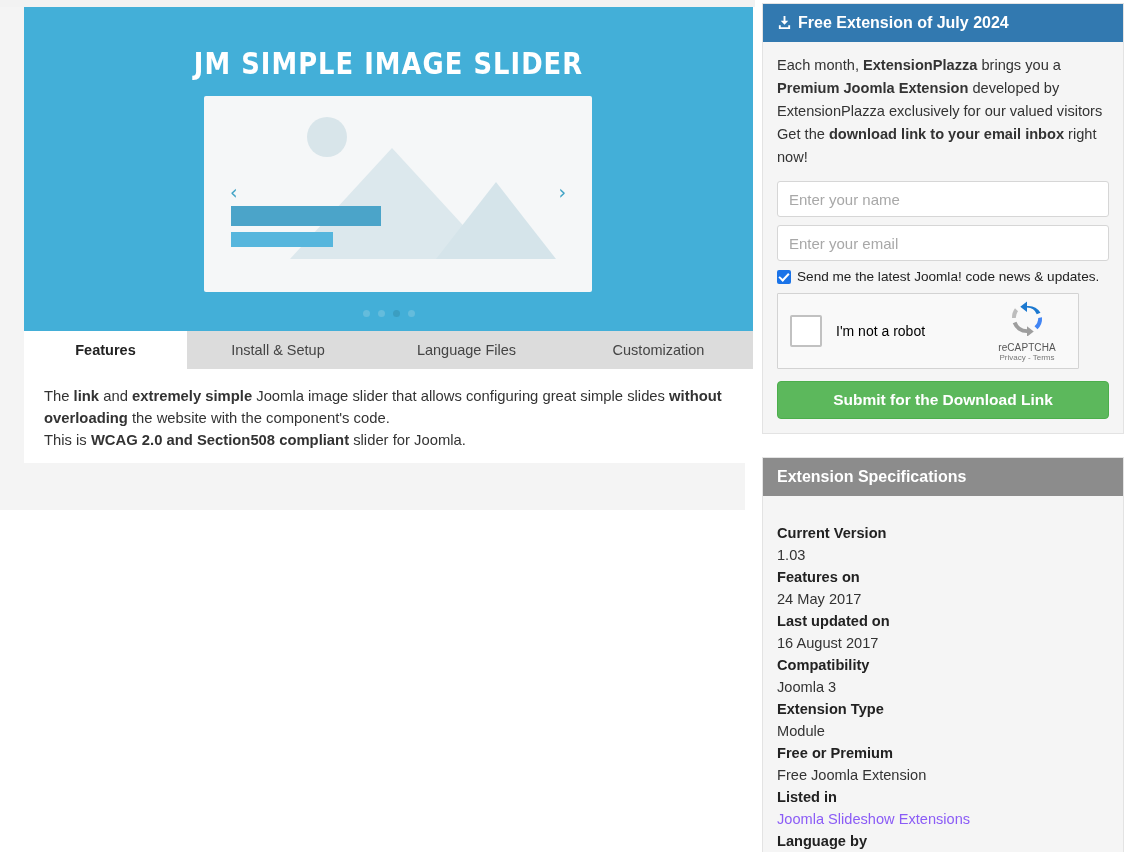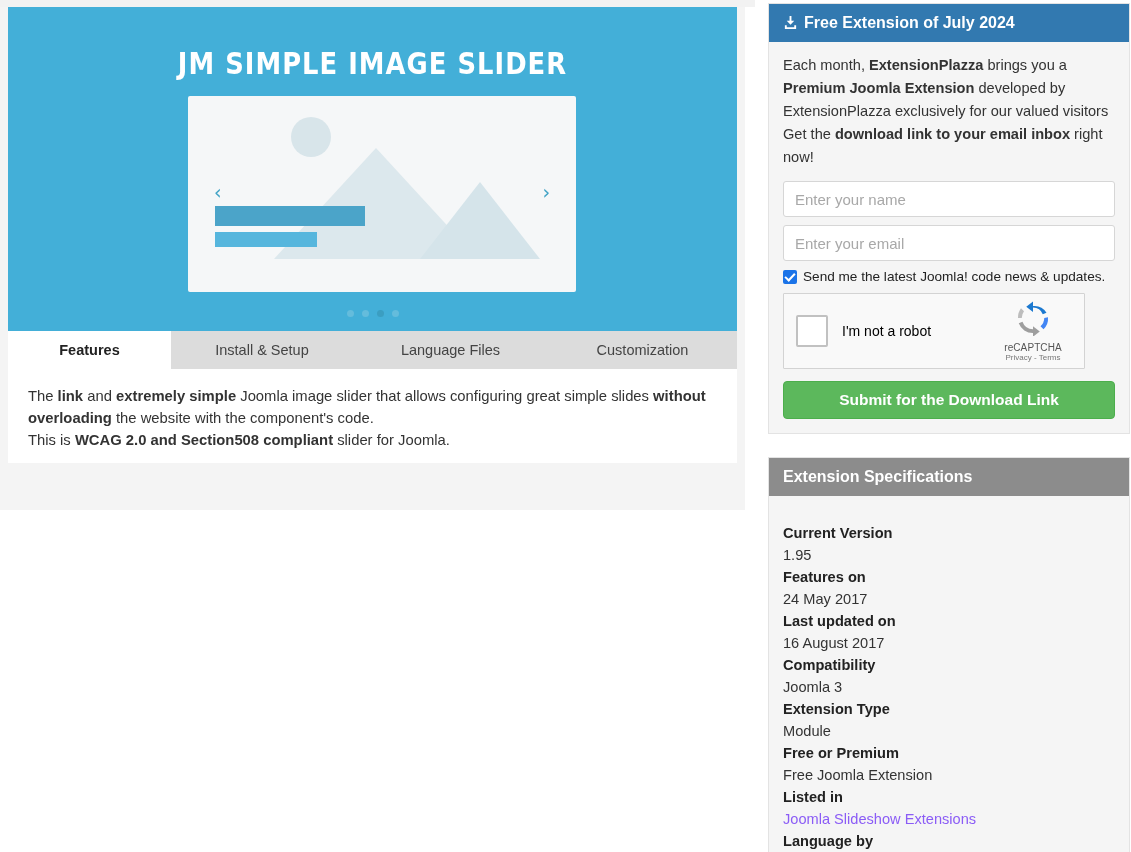--- a/index.html
+++ b/index.html
@@ -25,21 +25,21 @@
   
   .left-col {
     position: absolute;
     left: 0; top: 7px;
     width: 745px;
     height: 503px;
     background: #f4f4f4;
   }
   .left-inner {
     position: absolute;
-    left: 8px; top: 0px;
+    left: 24px; top: 0px;
     width: 729px;
   }
 
   
   .banner {
     position: relative;
     width: 729px;
     height: 324px;
     background: #43afd8;
     overflow: hidden;
@@ -176,21 +176,20 @@
     height: 852px;
     background: #ffffff;
   }
   .panel {
     position: absolute;
     left: 7px;
     width: 362px;
     background: #f5f5f5;
     border: 1px solid #e3e3e3;
     box-sizing: border-box;
-    margin-left: 6px;
   }
   .panel-free { top: 3px; }
   .panel-spec { top: 457px; }
 
   .panel-head {
     height: 38px;
     line-height: 38px;
     padding: 0 14px;
     color: #ffffff;
     font-size: 16px;
@@ -403,21 +402,21 @@
         </div>
 
         <button class="submit-btn">Submit for the Download Link</button>
       </div>
     </div>
 
     <div class="panel panel-spec">
       <div class="panel-head head-gray">Extension Specifications</div>
       <div class="spec-body" id="spec-body">
           <div class="spec-label">Current Version</div>
-          <div class="spec-value">1.95</div>
+          <div class="spec-value">1.03</div>
           <div class="spec-label">Features on</div>
           <div class="spec-value">24 May 2017</div>
           <div class="spec-label">Last updated on</div>
           <div class="spec-value">16 August 2017</div>
           <div class="spec-label">Compatibility</div>
           <div class="spec-value">Joomla 3</div>
           <div class="spec-label">Extension Type</div>
           <div class="spec-value">Module</div>
           <div class="spec-label">Free or Premium</div>
           <div class="spec-value">Free Joomla Extension</div>

